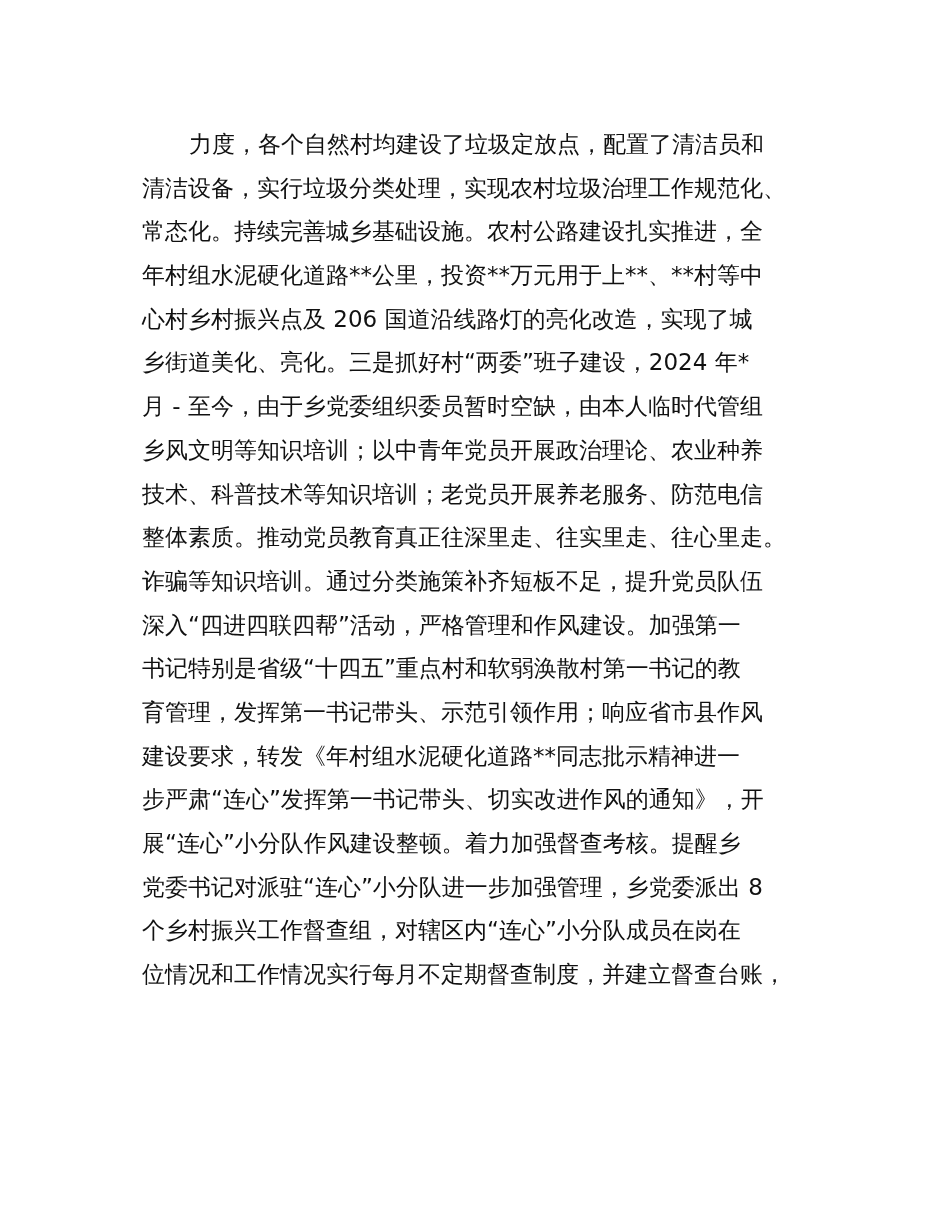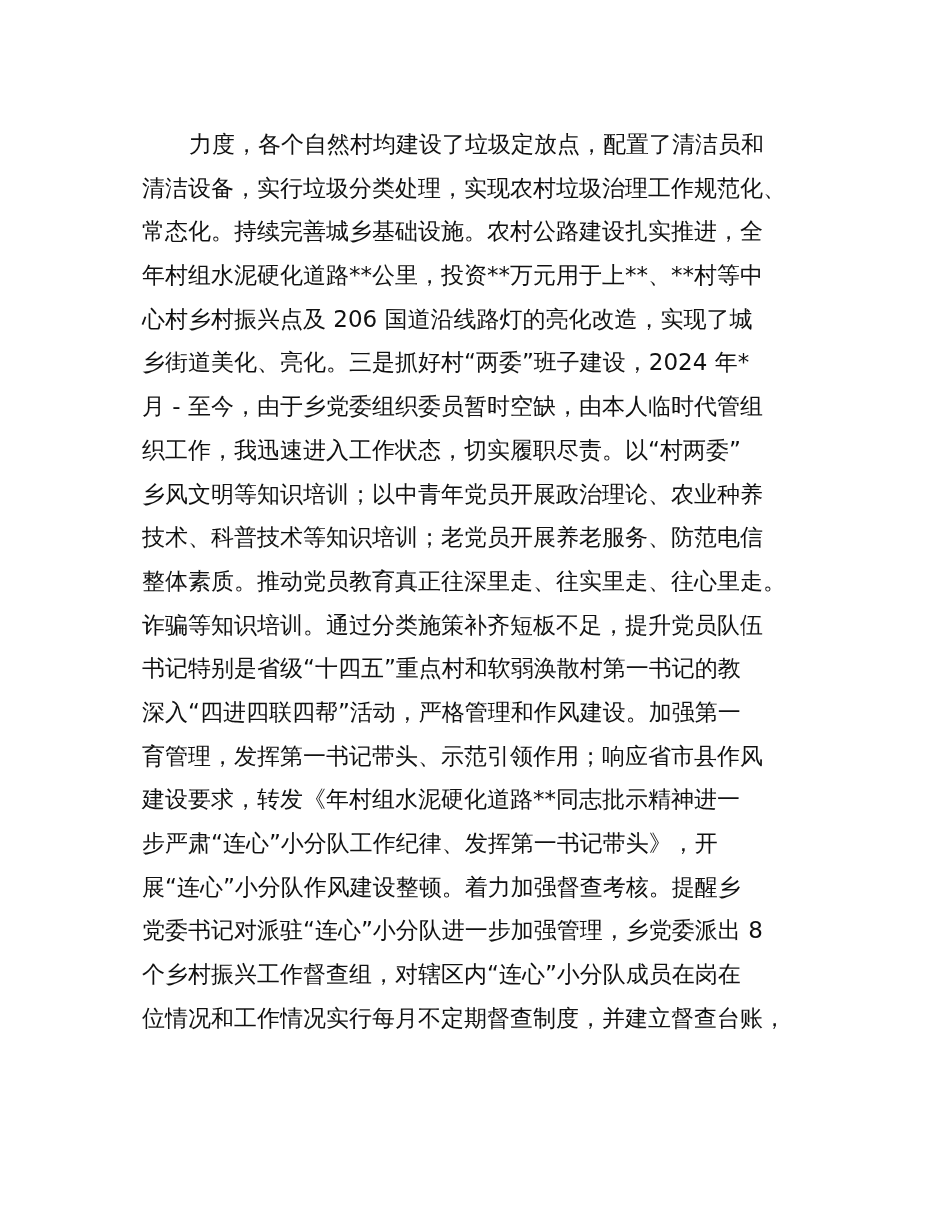--- a/index.html
+++ b/index.html
@@ -22,28 +22,27 @@
 
 <div class="page">
   <div class="text-block">
     <span class="line indent">力度，各个自然村均建设了垃圾定放点，配置了清洁员和</span>
     <span class="line">清洁设备，实行垃圾分类处理，实现农村垃圾治理工作规范化、</span>
     <span class="line">常态化。持续完善城乡基础设施。农村公路建设扎实推进，全</span>
     <span class="line">年村组水泥硬化道路**公里，投资**万元用于上**、**村等中</span>
     <span class="line">心村乡村振兴点及 206 国道沿线路灯的亮化改造，实现了城</span>
     <span class="line">乡街道美化、亮化。三是抓好村“两委”班子建设，2024 年*</span>
     <span class="line">月 - 至今，由于乡党委组织委员暂时空缺，由本人临时代管组</span>
-    <span class="line">织工作，我迅速进入工作状态，切实履职尽责。以“村两委”</span>
     <span class="line">乡风文明等知识培训；以中青年党员开展政治理论、农业种养</span>
     <span class="line">技术、科普技术等知识培训；老党员开展养老服务、防范电信</span>
     <span class="line">整体素质。推动党员教育真正往深里走、往实里走、往心里走。</span>
     <span class="line">诈骗等知识培训。通过分类施策补齐短板不足，提升党员队伍</span>
+    <span class="line">深入“四进四联四帮”活动，严格管理和作风建设。加强第一</span>
     <span class="line">书记特别是省级“十四五”重点村和软弱涣散村第一书记的教</span>
-    <span class="line">深入“四进四联四帮”活动，严格管理和作风建设。加强第一</span>
     <span class="line">育管理，发挥第一书记带头、示范引领作用；响应省市县作风</span>
     <span class="line">建设要求，转发《年村组水泥硬化道路**同志批示精神进一</span>
-    <span class="line">步严肃“连心”小分队工作纪律、发挥第一书记带头》，开</span>
+    <span class="line">步严肃“连心”发挥第一书记带头、切实改进作风的通知》，开</span>
     <span class="line">展“连心”小分队作风建设整顿。着力加强督查考核。提醒乡</span>
     <span class="line">党委书记对派驻“连心”小分队进一步加强管理，乡党委派出 8</span>
     <span class="line">个乡村振兴工作督查组，对辖区内“连心”小分队成员在岗在</span>
     <span class="line">位情况和工作情况实行每月不定期督查制度，并建立督查台账，</span>
   </div>
 </div>
 
 </body></html>

